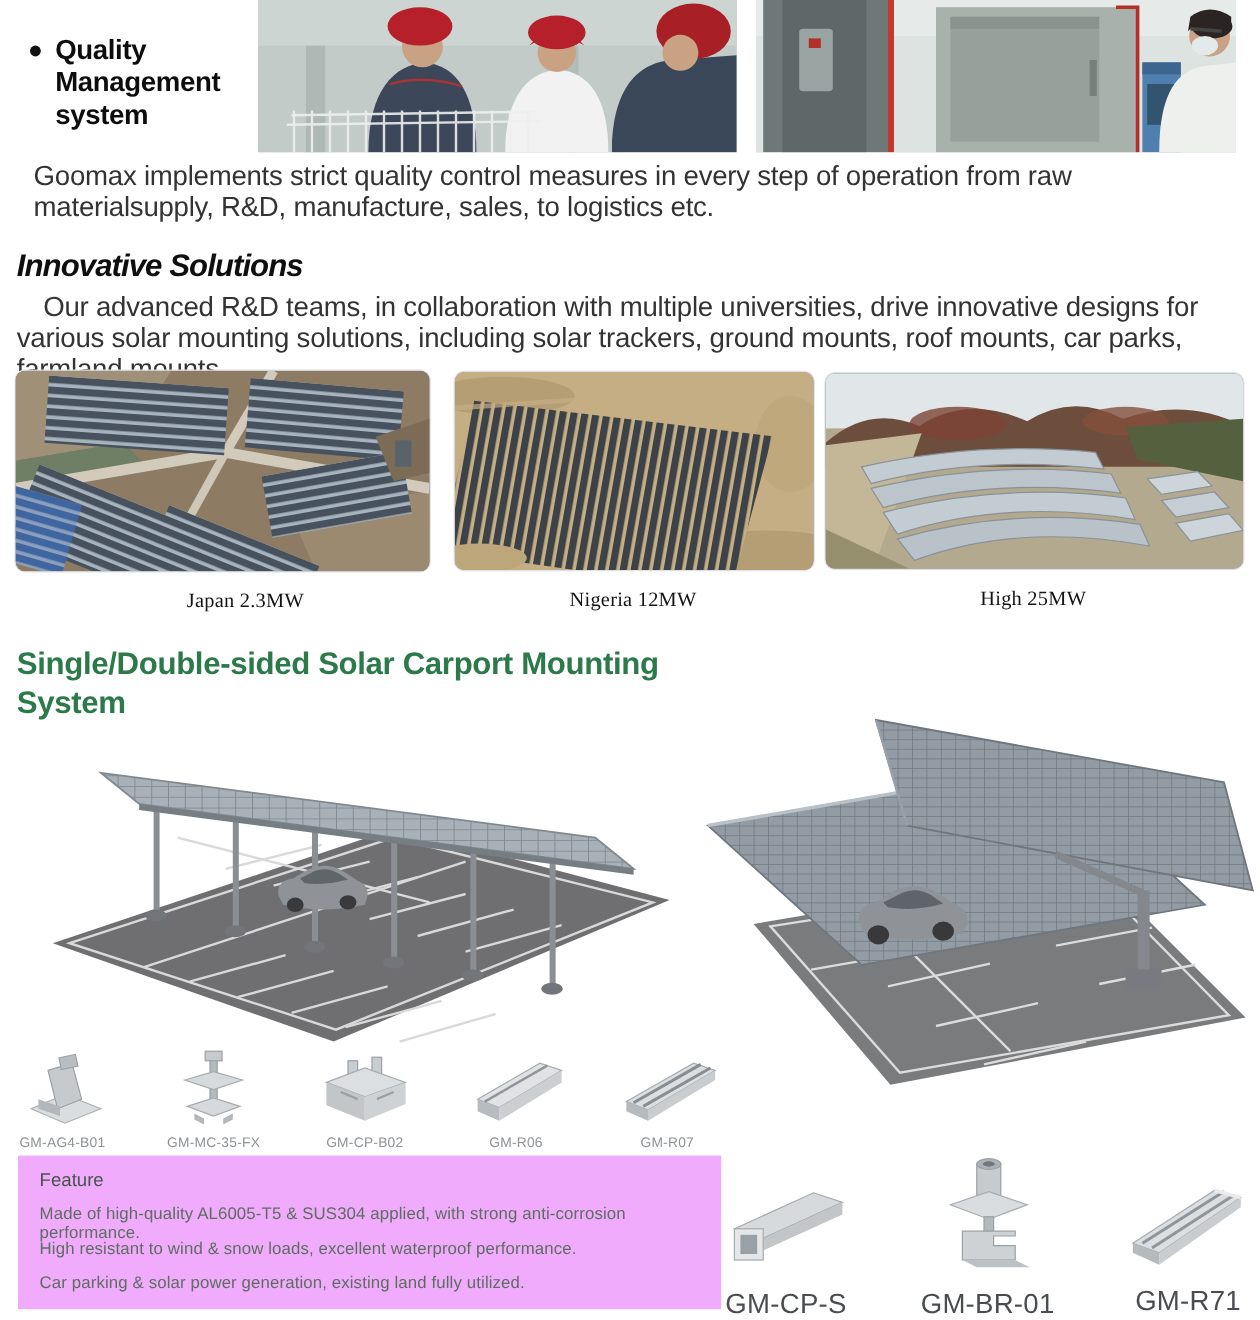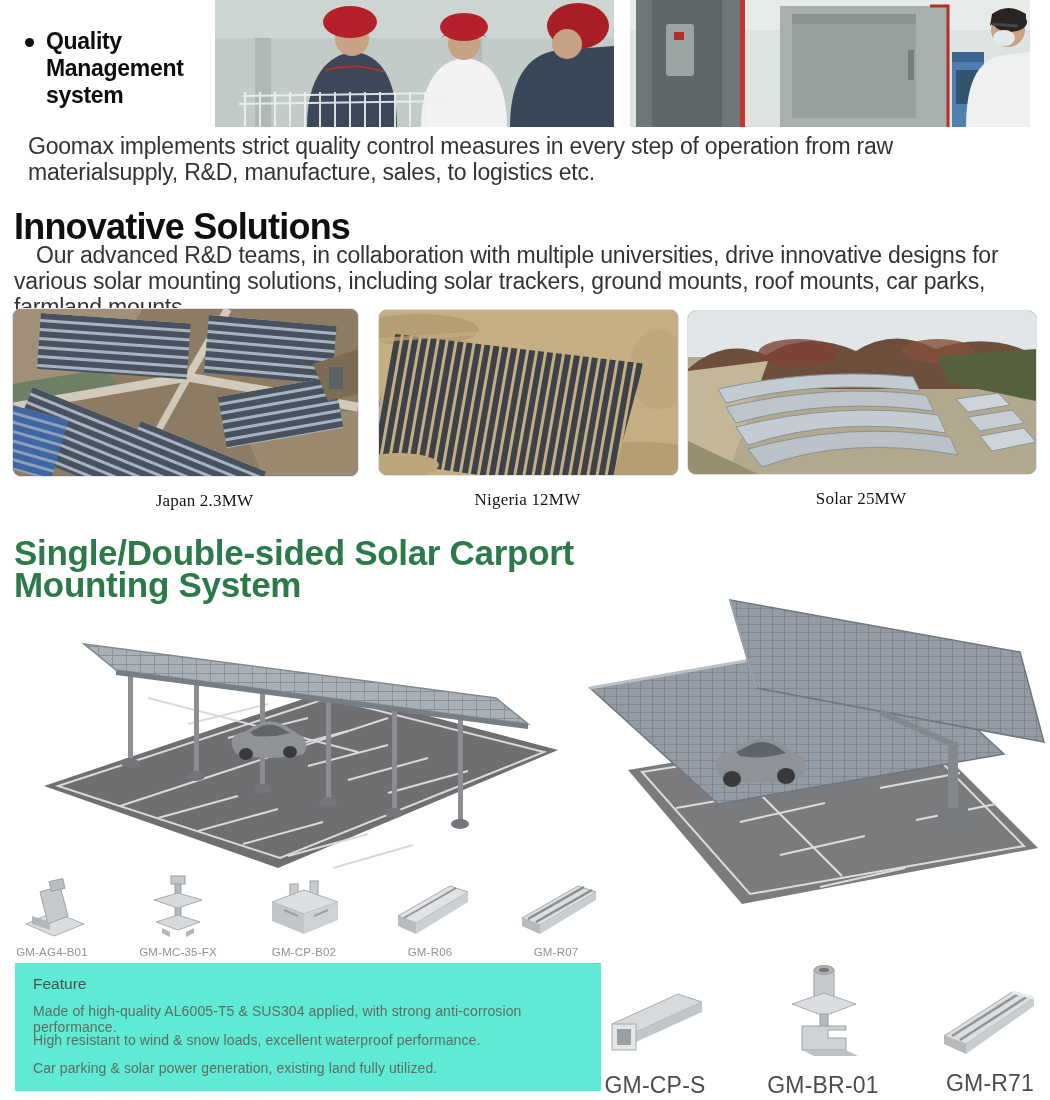--- a/index.html
+++ b/index.html
@@ -9,31 +9,31 @@
   
   .bullet-item{left:25px;top:28px;width:195px;display:flex;gap:12px;}
   .bullet-dot{width:9px;height:9px;border-radius:50%;background:#111;margin-top:10px;flex:0 0 auto;}
   .bullet-text{font-size:23px;line-height:27px;font-weight:bold;color:#0d0d0d;letter-spacing:-0.3px;}
   .photo{overflow:hidden;background:#cfd6d3;}
   .photo svg{display:block;}
   
   .para{font-size:23px;line-height:26px;color:#333;letter-spacing:-0.2px;}
   .goomax-para{left:28px;top:133px;width:965px;}
   
-  .inno-title{left:14px;top:206px;font-size:36px;font-weight:800;color:#0f0f0f;letter-spacing:-0.8px;}
+  .inno-title{left:14px;top:206px;font-size:26px;font-weight:800;color:#0f0f0f;letter-spacing:-0.8px;font-style:italic;}
   .inno-para{left:14px;top:242px;width:990px;text-indent:22px;}
   .project{top:308px;}
   .project .img{border-radius:9px;border:1px solid #dde1ea;overflow:hidden;background:#999;}
   .caption{font-family:"Liberation Serif",serif;font-size:17px;color:#141414;text-align:center;margin-top:14px;letter-spacing:0.2px;}
   
-  .carport-title{left:14px;top:537px;width:560px;font-size:35px;line-height:32px;font-weight:700;color:#2c7a49;letter-spacing:-0.3px;}
+  .carport-title{left:14px;top:537px;width:560px;font-size:26px;line-height:32px;font-weight:700;color:#2c7a49;letter-spacing:-0.3px;}
   .comp{text-align:center;}
   .comp-label-sm{font-size:11.5px;color:#8f9396;margin-top:4px;letter-spacing:0.2px;}
   .comp-label-lg{font-size:23px;color:#4a4d50;margin-top:6px;letter-spacing:0.2px;}
-  .feature-box{left:15px;top:963px;width:586px;height:128px;background:#5eead4;}
+  .feature-box{left:15px;top:963px;width:586px;height:128px;background:#f0abfc;}
   .feature-title{position:absolute;left:18px;top:12px;font-size:15.5px;color:#46534a;font-weight:500;}
   .feature-line{position:absolute;left:18px;font-size:14px;color:#5e6d60;letter-spacing:0.1px;}
   .f0{top:40px;} .f1{top:69px;text-align:center;} .f2{top:97px;}
 </style>
 </head>
 <body>
 
 <svg width="0" height="0" style="position:absolute">
   <defs>
     <pattern id="rows" width="10" height="9" patternUnits="userSpaceOnUse">
@@ -192,21 +192,21 @@
         <path d="M38 96 Q140 72 238 84 L246 100 Q140 86 48 112 Z" fill="#bcc5cc"></path>
         <path d="M48 116 Q150 90 250 104 L258 122 Q150 104 60 134 Z" fill="#c4ccd3"></path>
         <path d="M60 138 Q160 110 262 126 L270 144 Q160 124 74 156 Z" fill="#b9c1c9"></path>
         <polygon points="268,88 310,82 322,94 280,101" fill="#cdd4da"></polygon>
         <polygon points="280,106 324,99 336,112 292,120" fill="#c6cdd4"></polygon>
         <polygon points="292,125 336,117 348,131 304,140" fill="#cdd4da"></polygon>
       </g>
       <polygon points="0,130 70,163 0,163" fill="#958f6e"></polygon>
     </svg>
   </div>
-  <figcaption class="caption">Solar 25MW</figcaption>
+  <figcaption class="caption">High 25MW</figcaption>
 </figure>
 
 <h2 class="abs carport-title" style="margin:0">Single/Double-sided Solar Carport Mounting System</h2>
 
 <div class="abs" style="left:28px;top:628px;width:534px;height:244px">
   <svg width="534" height="244" viewBox="0 0 534 244">
     <polygon points="16,158 302,62 530,122 250,240" fill="#6f6f71"></polygon>
     <g stroke="#d9d9d9" stroke-width="2" fill="none">
       <polygon points="30,158 300,70 516,124 252,230"></polygon>
       <path d="M92 178 L360 90"></path>

